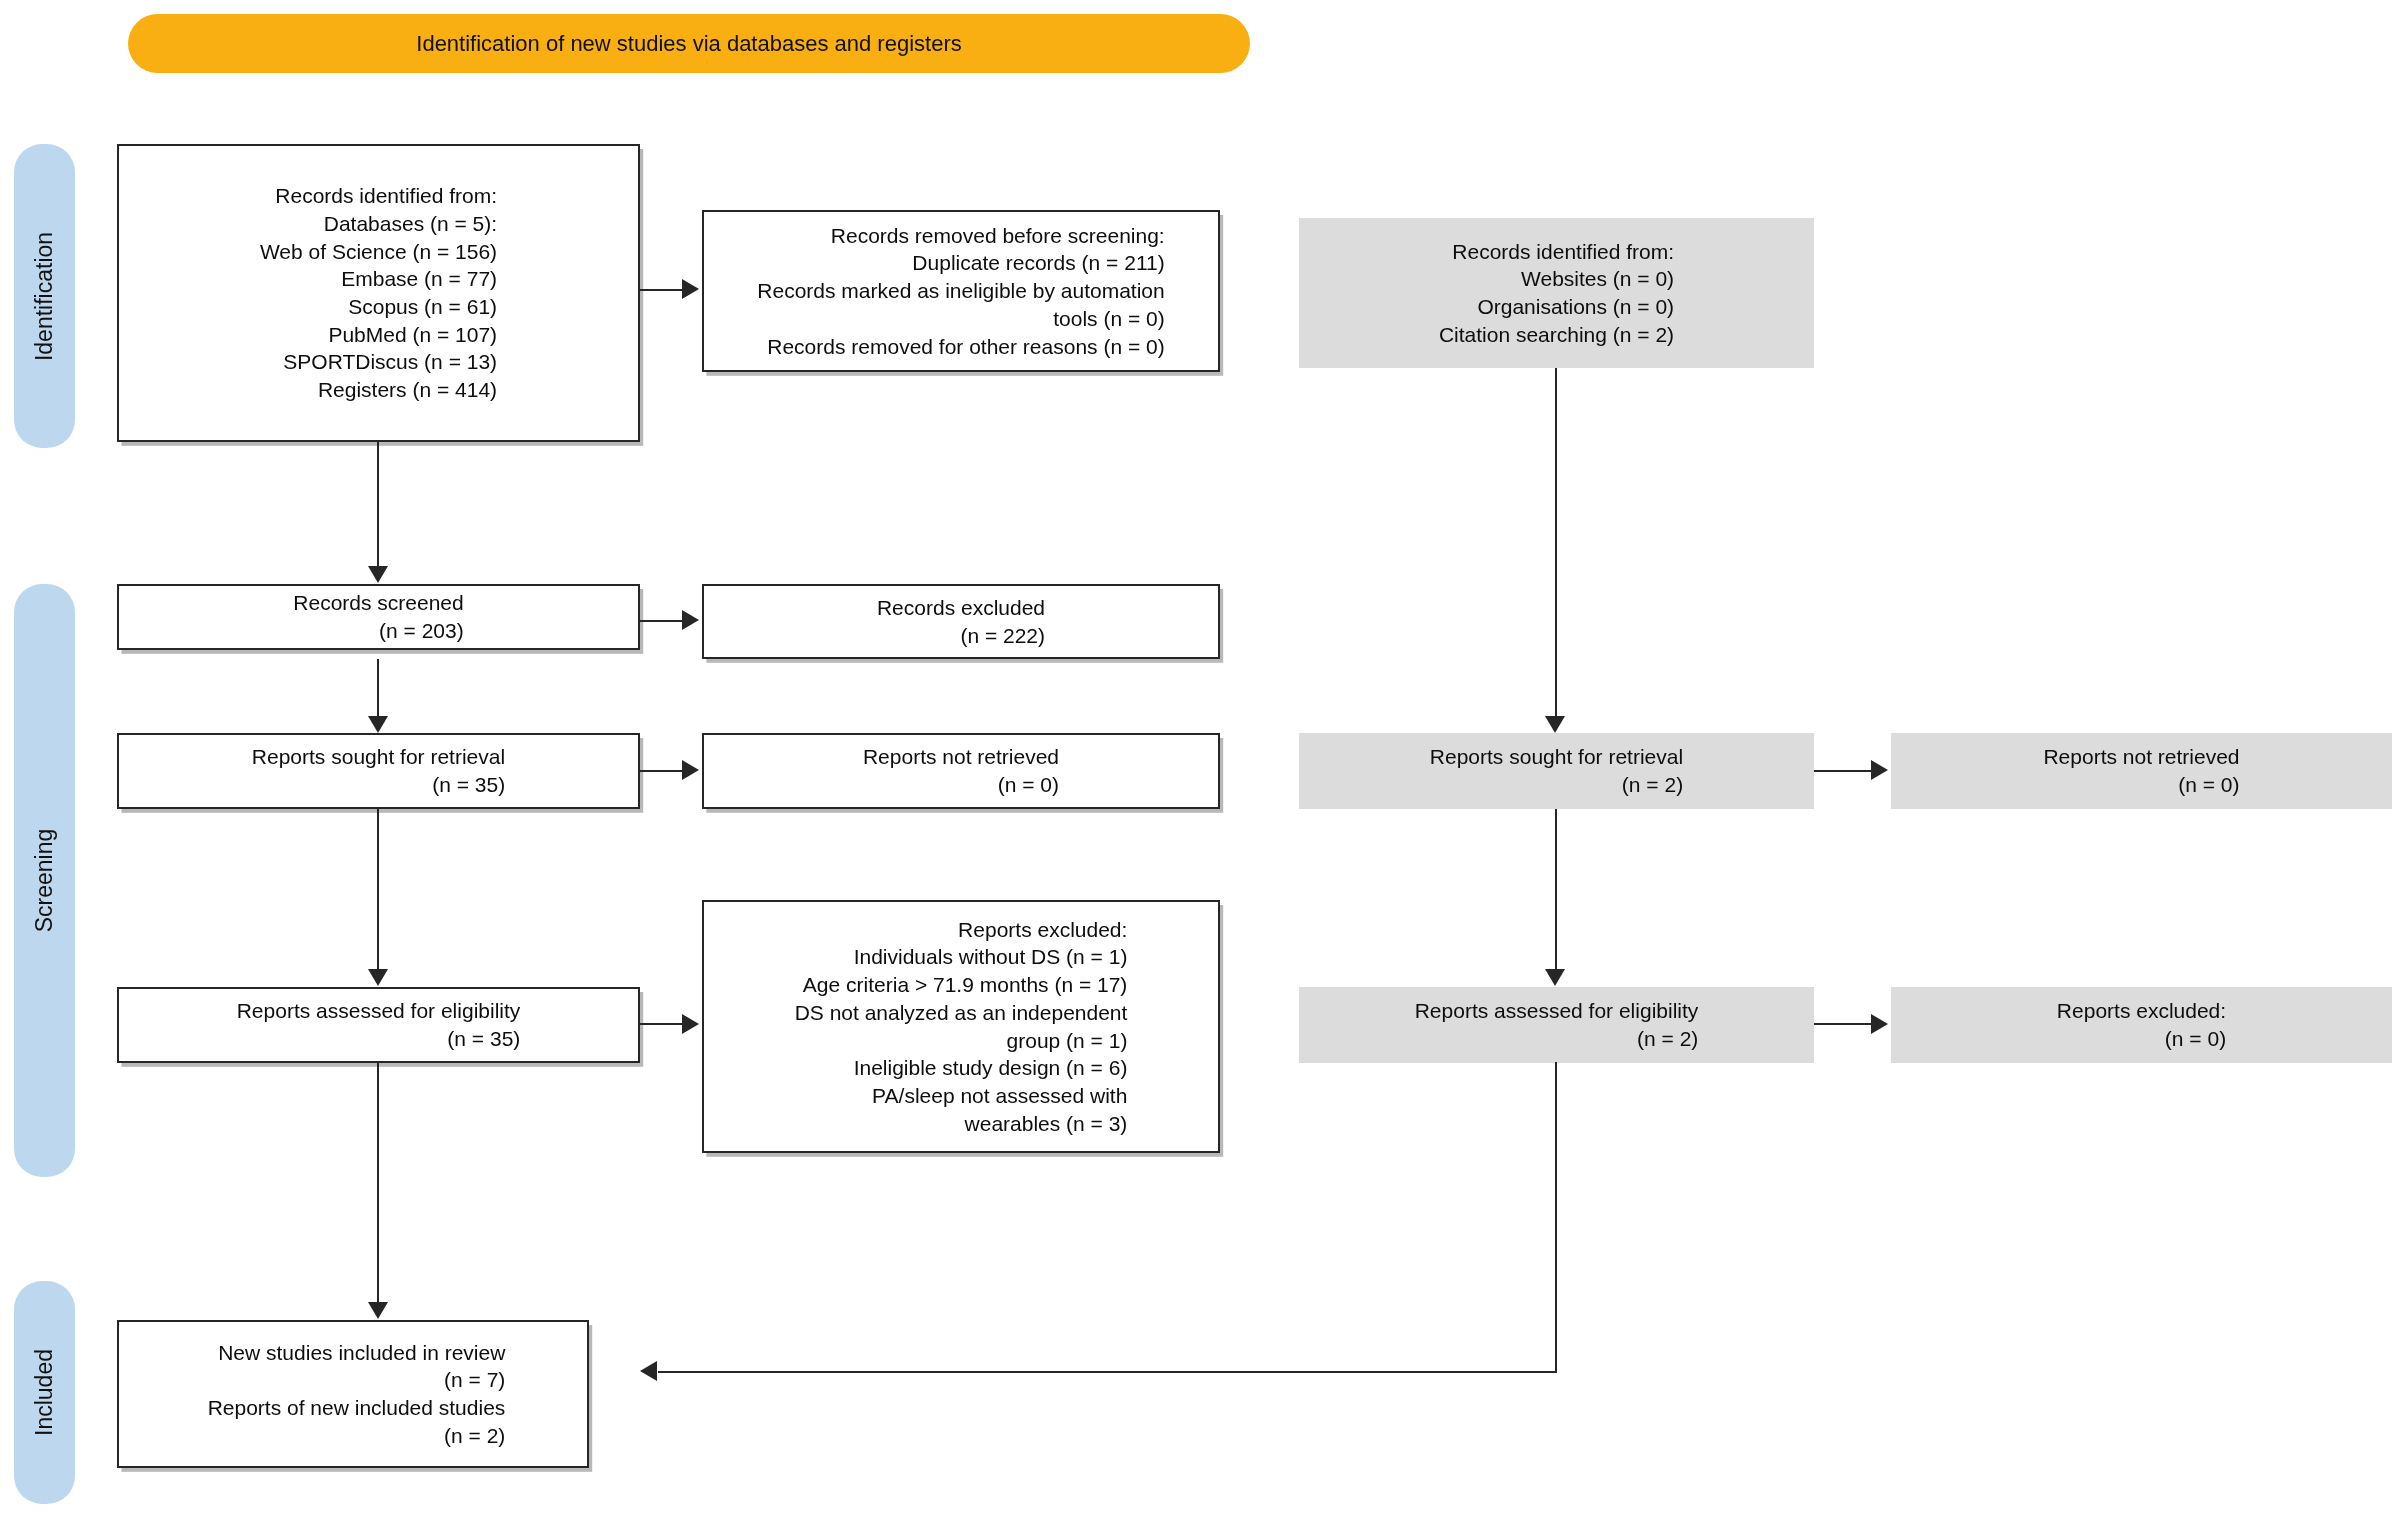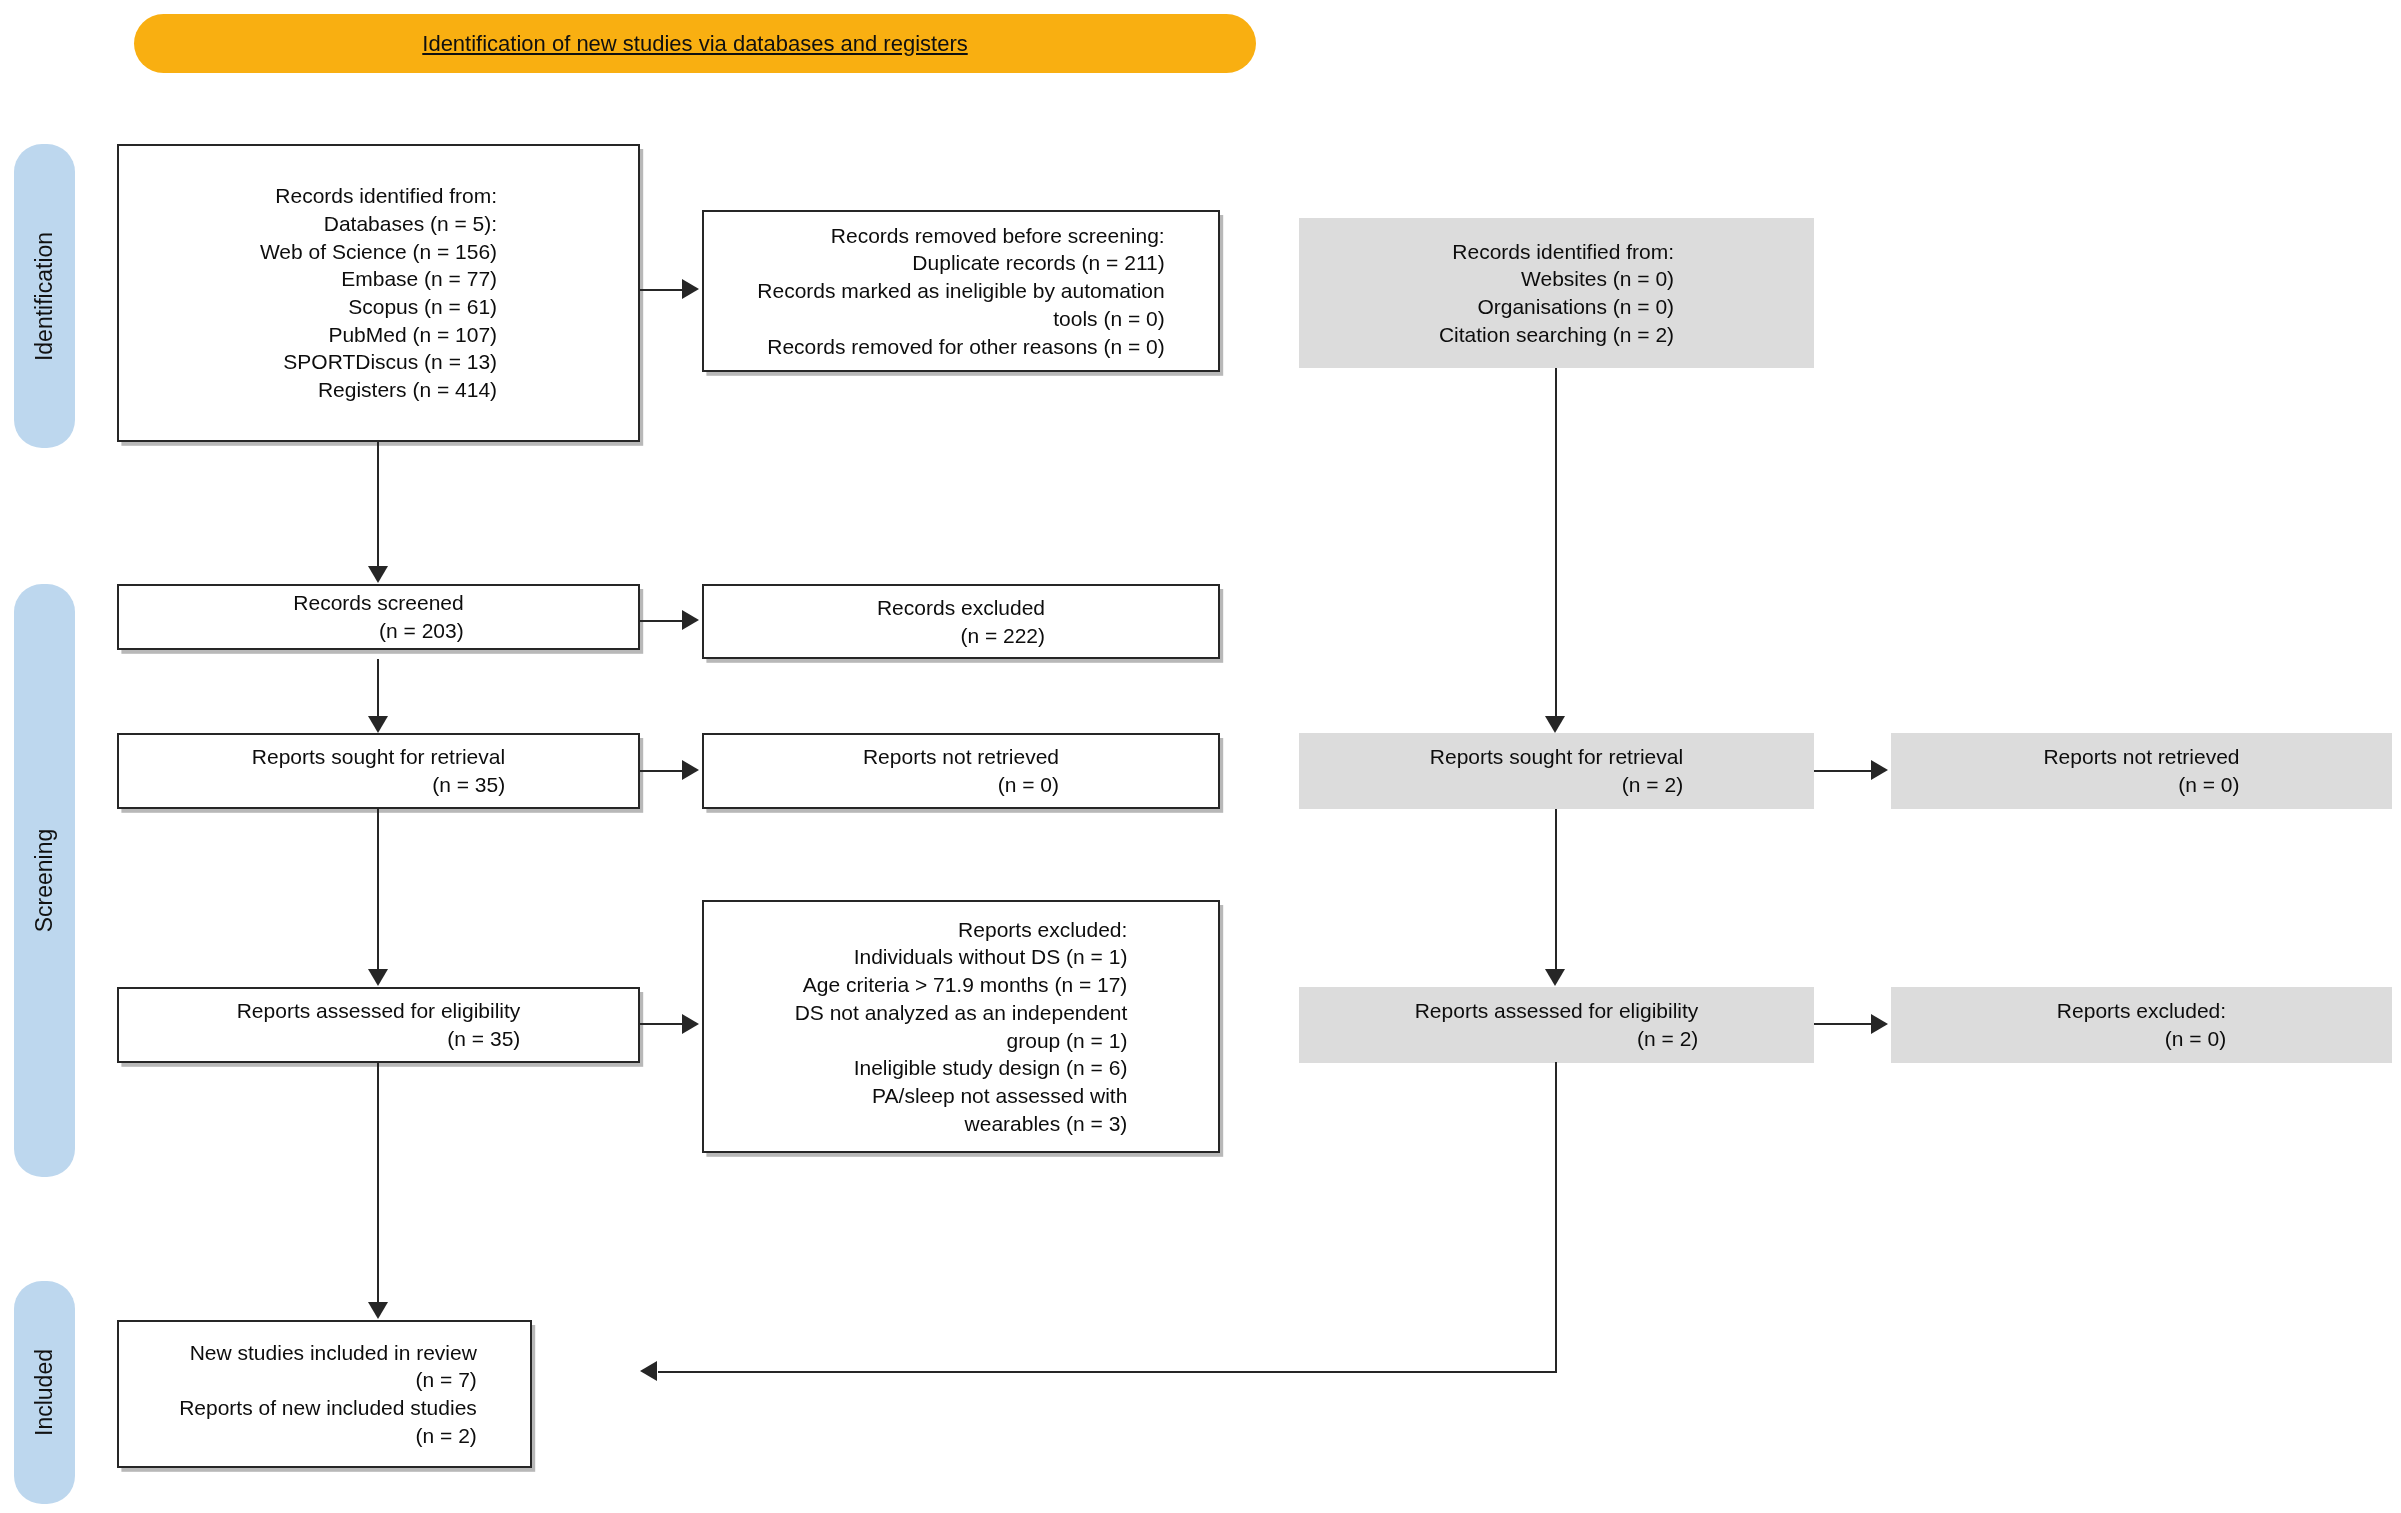--- a/index.html
+++ b/index.html
@@ -57,21 +57,21 @@
         border-left:17.7px solid #262626; }
   .al { position:absolute; width:0; height:0;
         border-top:10.7px solid transparent; border-bottom:10.7px solid transparent;
         border-right:17.7px solid #262626; }
 </style>
 </head>
 <body>
 
 <div id="canvas">
 
-  <div class="banner orange" style="left:134px; top:14px; width:1122px; height:59px;text-decoration:underline;">
+  <div class="banner orange" style="left:128px; top:14px; width:1122px; height:59px;">
     <span>Identification of new studies via databases and registers</span>
   </div>
 
   <div class="pill" style="left:14px; top:144px; width:61px; height:304px;">
     <span class="vtxt">Identification</span>
   </div>
   <div class="pill" style="left:14px; top:584px; width:61px; height:593px;">
     <span class="vtxt">Screening</span>
   </div>
   <div class="pill" style="left:14px; top:1281px; width:61px; height:223px;">
@@ -93,21 +93,21 @@
 (n = 203)</span>
   </div>
   <div class="box white" style="left:117px; top:733px; width:523px; height:76px;">
     <span class="txt">Reports sought for retrieval
 (n = 35)</span>
   </div>
   <div class="box white" style="left:117px; top:987px; width:523px; height:76px;">
     <span class="txt">Reports assessed for eligibility
 (n = 35)</span>
   </div>
-  <div class="box white" style="left:117px; top:1320px; width:415px; height:148px;padding-left:22px;">
+  <div class="box white" style="left:117px; top:1320px; width:472px; height:148px;padding-left:22px;">
     <span class="txt">New studies included in review
 (n = 7)
 Reports of new included studies
 (n = 2)</span>
   </div>
 
   <div class="box white" style="left:702px; top:210px; width:518px; height:162px;">
     <span class="txt">Records removed before screening:
 Duplicate records (n = 211)
 Records marked as ineligible by automation

